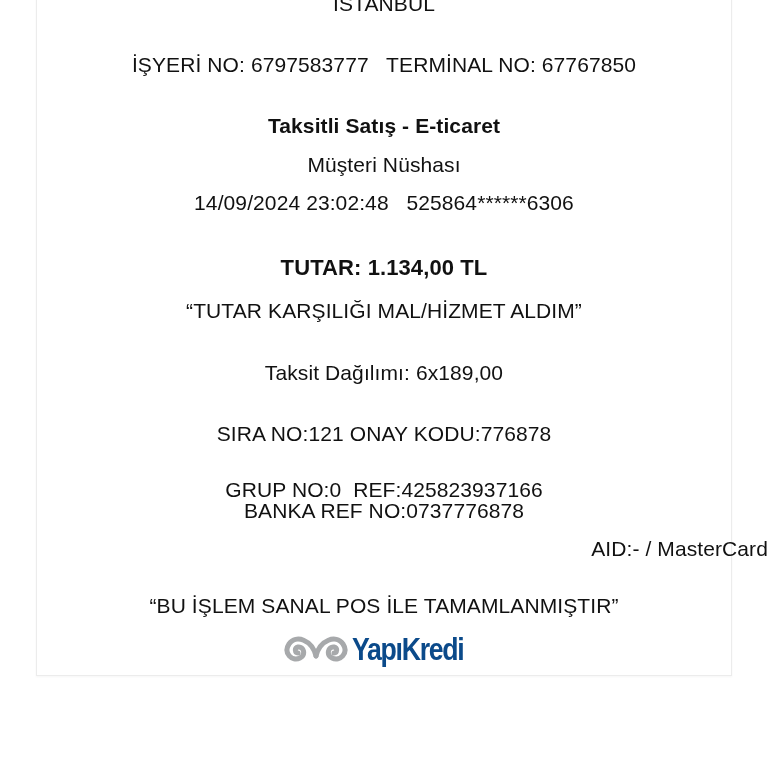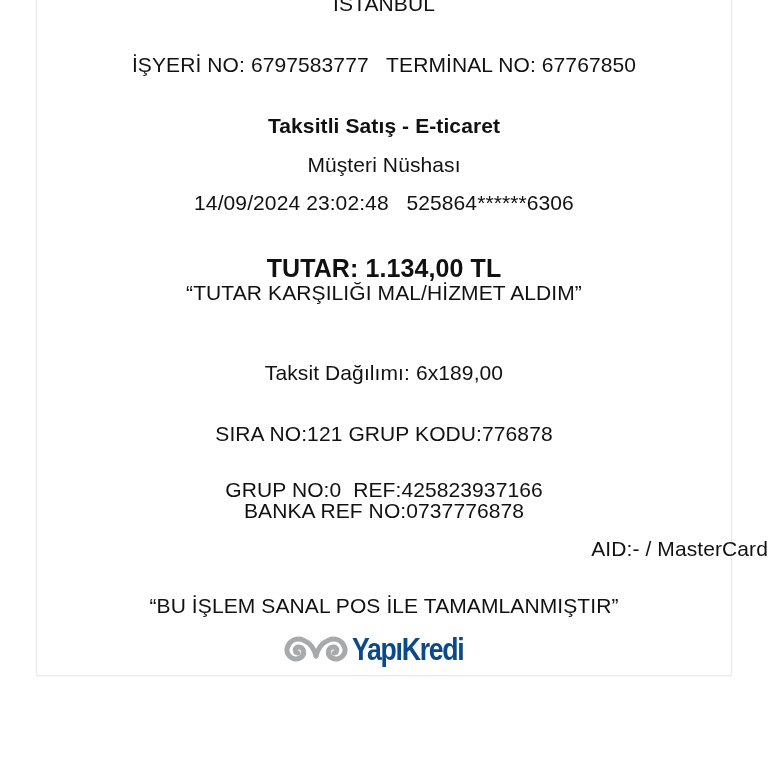--- a/index.html
+++ b/index.html
@@ -30,21 +30,21 @@
       position: absolute;
       left: 0;
       width: 768px;
       text-align: center;
       font-size: 21px;
       line-height: 26px;
       white-space: pre;
       letter-spacing: 0.1px;
     }
     .bold { font-weight: bold; }
-    .big { font-size: 25px; line-height: 30px; }
+    .big { font-size: 22px; line-height: 30px; }
     .logo {
       position: absolute;
       left: 282px;
       top: 628px;
       height: 42px;
       display: flex;
       align-items: flex-end;
     }
     .logo-text {
       font-family: "Liberation Sans", sans-serif;
@@ -62,23 +62,23 @@
 <body>
 
 <div class="receipt"></div>
 
 <div class="line" style="top:-9px;">İSTANBUL</div>
 <div class="line" style="top:52px;">İŞYERİ NO: 6797583777   TERMİNAL NO: 67767850</div>
 <div class="line bold" style="top:113px;">Taksitli Satış - E-ticaret</div>
 <div class="line" style="top:152px;">Müşteri Nüshası</div>
 <div class="line" style="top:190px;">14/09/2024 23:02:48   525864******6306</div>
 <div class="line bold big" style="top:253px;">TUTAR: 1.134,00 TL</div>
-<div class="line" style="top:280px;text-align:center;">“TUTAR KARŞILIĞI MAL/HİZMET ALDIM”</div>
+<div class="line" style="top:298px;text-align:center;">“TUTAR KARŞILIĞI MAL/HİZMET ALDIM”</div>
 <div class="line" style="top:360px;">Taksit Dağılımı: 6x189,00</div>
-<div class="line" style="top:421px;">SIRA NO:121 GRUP KODU:776878</div>
+<div class="line" style="top:421px;">SIRA NO:121 ONAY KODU:776878</div>
 <div class="line" style="top:477px;">GRUP NO:0  REF:425823937166</div>
 <div class="line" style="top:498px;">BANKA REF NO:0737776878</div>
 <div class="line" style="top:536px;text-align:right;">AID:- / MasterCard</div>
 <div class="line" style="top:593px;">“BU İŞLEM SANAL POS İLE TAMAMLANMIŞTIR”</div>
 
 <div class="logo">
   <span>
     <svg width="68" height="36" viewBox="0 0 68 36">
       <g fill="none" stroke="#a7a9ab" stroke-width="5" stroke-linecap="round">
         <path d="M34 26 C30 10, 14 4, 7 14 C1 23, 10 32, 18 28 C24 25, 22 16, 16 17 C12 18, 13 23, 16 23"></path>

